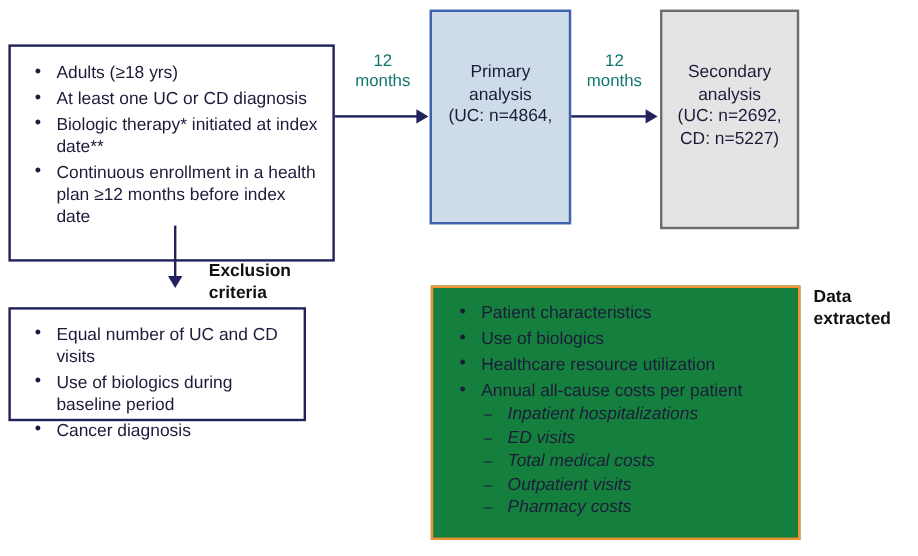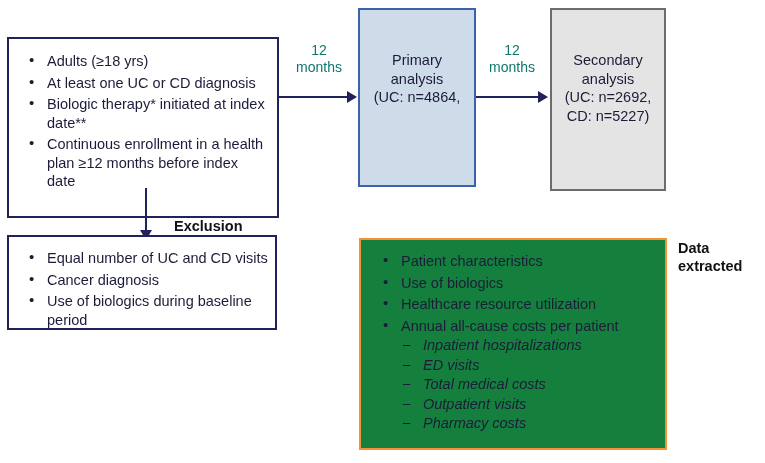--- a/index.html
+++ b/index.html
@@ -189,25 +189,25 @@
     </div>
   </div>
 
   <div class="vline" style="left:145px; top:188px; width:2px; height:45px;"></div>
   <div class="arrow-down" style="left:140px; top:230px;"></div>
   <div class="bold-label" style="left:174px; top:193px; width:110px;margin-top:25px;">
     <div>Exclusion</div>
     <div>criteria</div>
   </div>
 
-  <div class="box box-navy" style="left:7px; top:235px; width:270px; height:95px;">
+  <div class="box box-navy" style="left:7px; top:256px; width:248px; height:95px;">
     <ul class="blist" style="position:absolute; left:18px; top:12px; right:6px;">
       <li>Equal number of UC and CD visits</li>
+      <li>Use of biologics during baseline period</li>
       <li>Cancer diagnosis</li>
-      <li>Use of biologics during baseline period</li>
     </ul>
   </div>
 
   <div class="box box-orange" style="left:359px; top:238px; width:308px; height:212px;">
     <ul class="blist" style="position:absolute; left:20px; top:12px; right:8px;">
       <li>Patient characteristics</li>
       <li>Use of biologics</li>
       <li>Healthcare resource utilization</li>
       <li>
         <span>Annual all-cause costs per patient</span>

